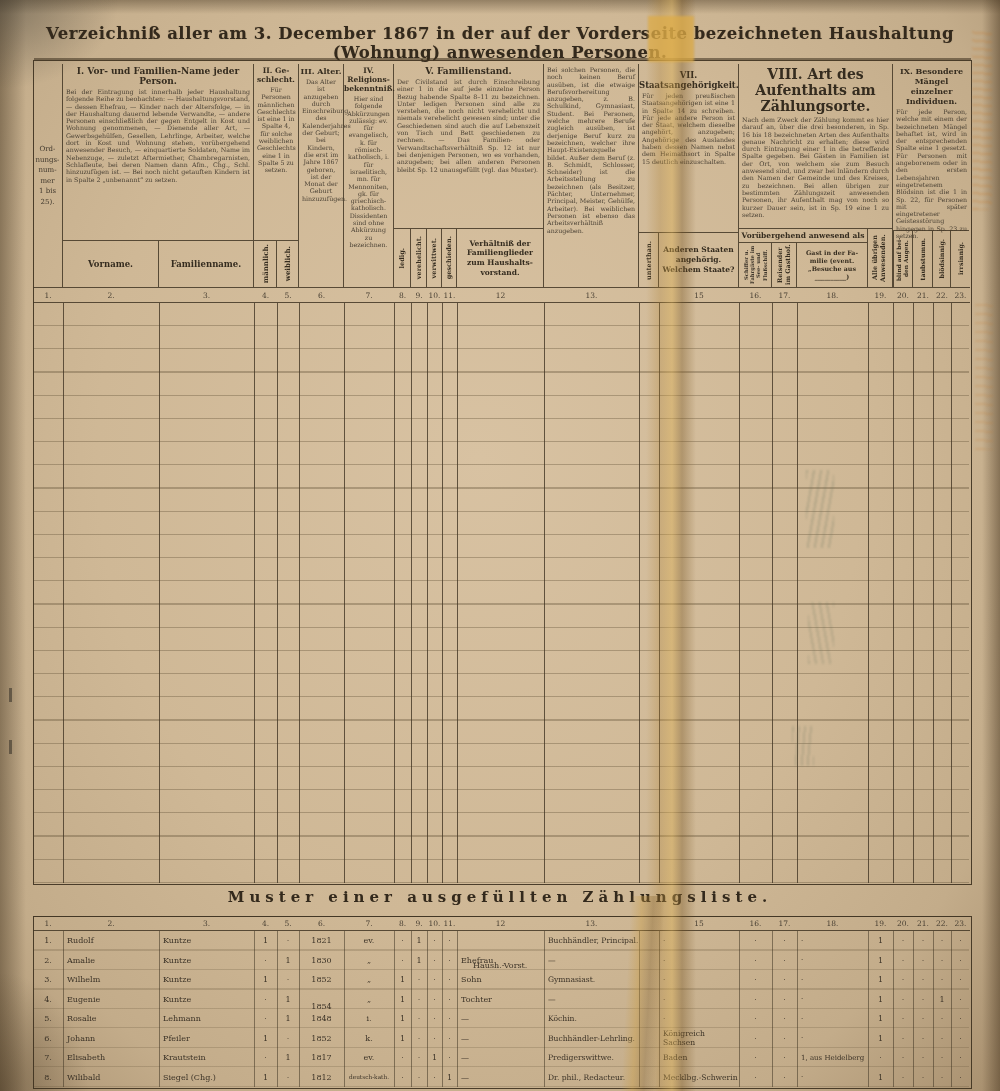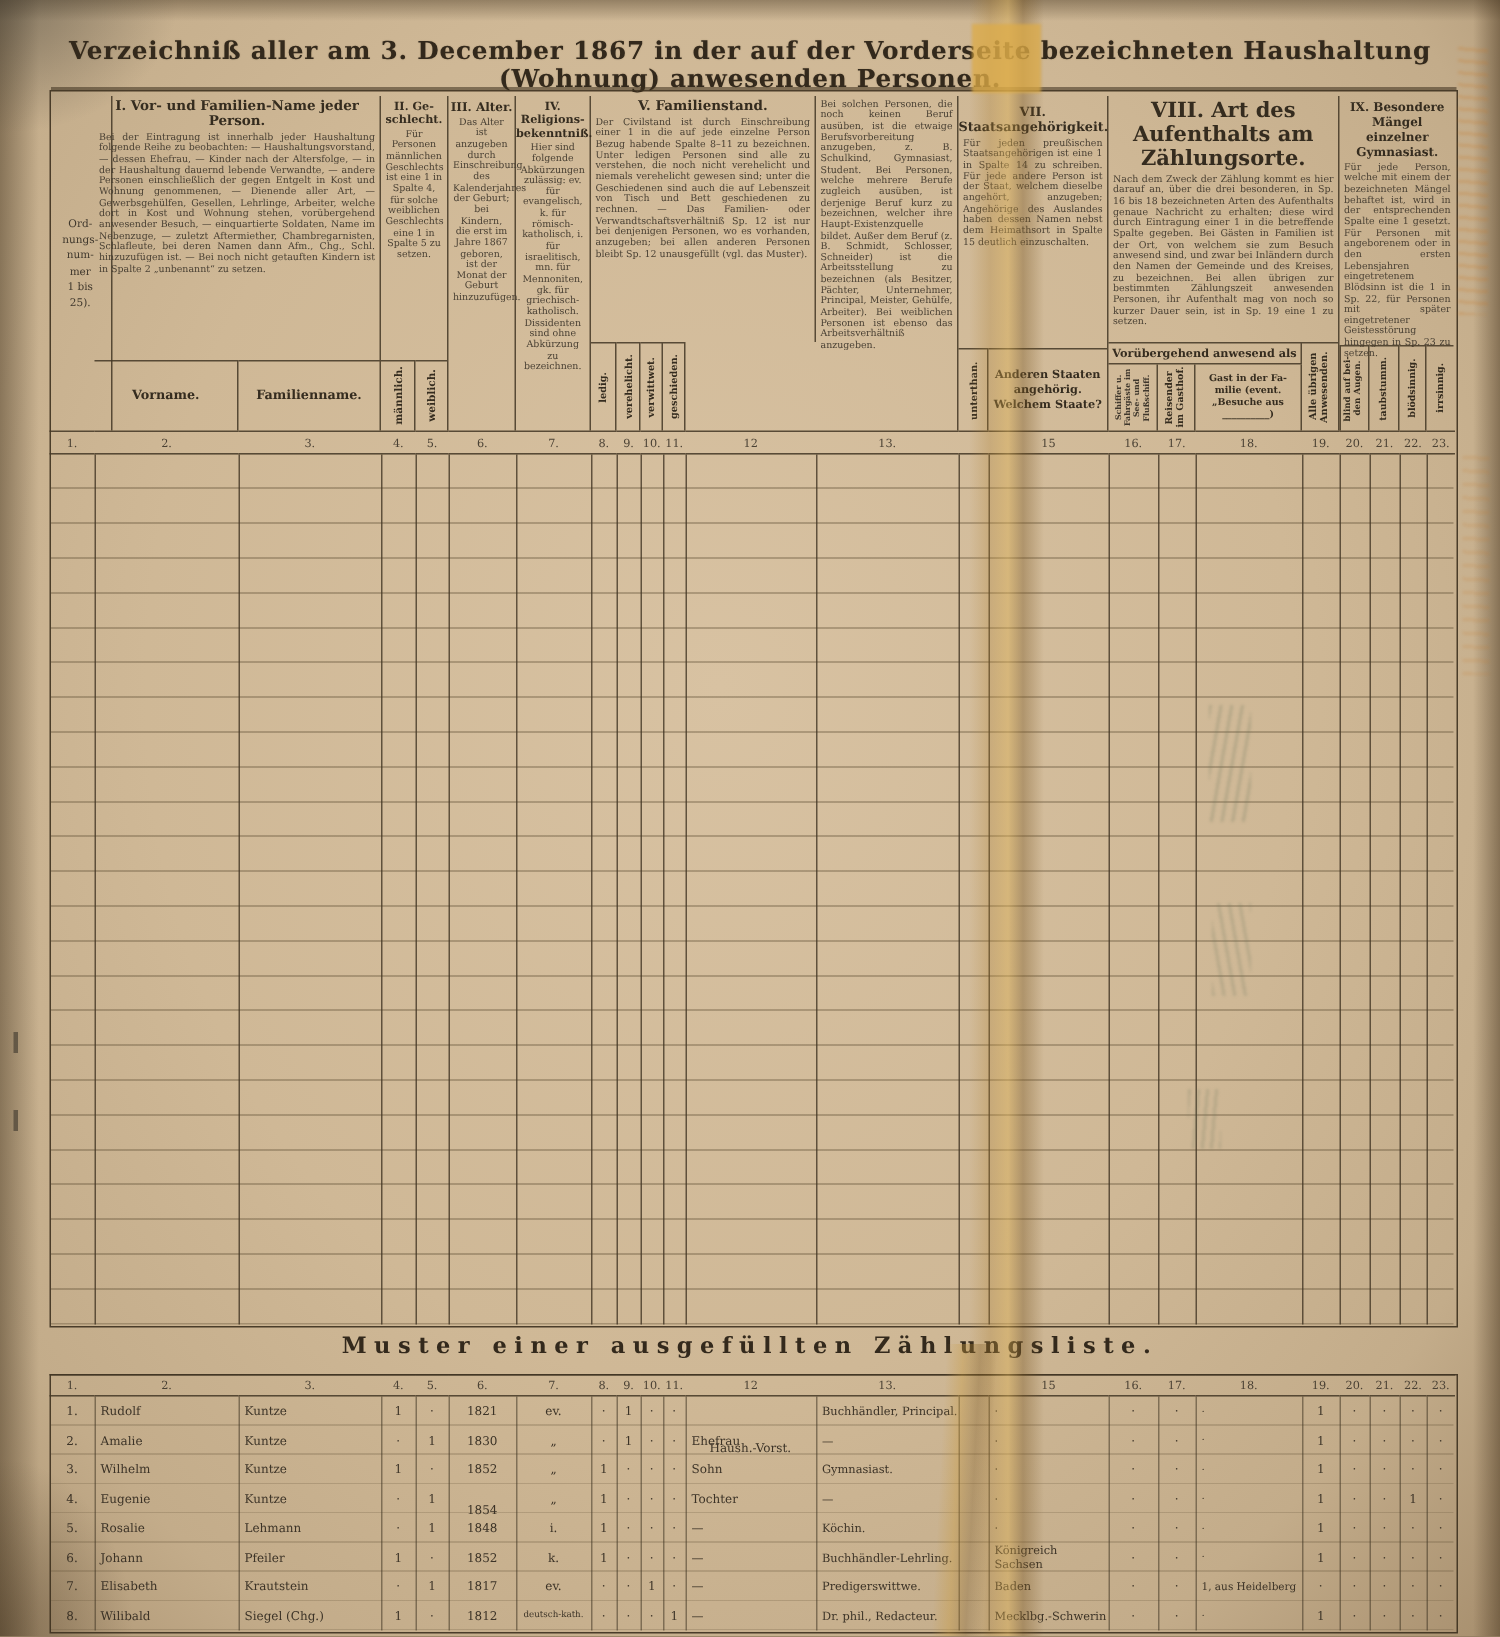--- a/index.html
+++ b/index.html
@@ -55,21 +55,21 @@
   <div class="edgeT"></div>
   <div class="edgeL"></div>
   <div class="edgeR"></div>
   <div class="cornerTL"></div>
   <div class="cornerBL"></div>
 
   <div class="title">Verzeichniß aller am 3. December 1867 in der auf der Vorderseite bezeichneten Haushaltung (Wohnung) anwesenden Personen.</div>
 
   <div class="tframe"></div>
 
-  <div class="box cellC" style="left:33px;top:64px;width:42px;height:223px;border-right:1px solid rgba(66,54,36,.85);">
+  <div class="box cellC" style="left:33px;top:64px;width:30px;height:223px;border-right:1px solid rgba(66,54,36,.85);">
     <div class="pre" style="font-size:7px;text-align:center;line-height:1.5;">Ord-
 nungs-
 num-
 mer
 1 bis
 25).</div>
   </div>
 
   <div class="box" style="left:63px;top:64px;width:191px;height:176px;border-right:1px solid rgba(66,54,36,.85);">
     <div class="htitle" style="font-size:9px;padding-top:2px;">I. Vor- und Familien-Name jeder Person.</div>
@@ -112,20 +112,23 @@
   </div>
   <div class="box cellC" style="left:411px;top:228px;width:16px;height:59px;border-top:1px solid rgba(66,54,36,.85);border-right:1px solid rgba(66,54,36,.85);">
     <div class="vt htitle" style="font-size:6.5px;">verehelicht.</div>
   </div>
   <div class="box cellC" style="left:427px;top:228px;width:15px;height:59px;border-top:1px solid rgba(66,54,36,.85);border-right:1px solid rgba(66,54,36,.85);">
     <div class="vt htitle" style="font-size:6.5px;">verwittwet.</div>
   </div>
   <div class="box cellC" style="left:442px;top:228px;width:15px;height:59px;border-top:1px solid rgba(66,54,36,.85);border-right:1px solid rgba(66,54,36,.85);">
     <div class="vt htitle" style="font-size:6.5px;">geschieden.</div>
   </div>
+  <div class="box cellC" style="left:457px;top:228px;width:87px;height:59px;border-top:1px solid rgba(66,54,36,.85);border-right:1px solid rgba(66,54,36,.85);">
+    <div class="htitle" style="font-size:7.5px;line-height:1.3;">Verhältniß der Familienglieder zum Haushalts- vorstand.</div>
+  </div>
 
   <div class="box" style="left:544px;top:64px;width:95px;height:223px;border-right:1px solid rgba(66,54,36,.85);">
     <div class="htext">Bei solchen Personen, die noch keinen Beruf ausüben, ist die etwaige Berufsvorbereitung anzugeben, z. B. Schulkind, Gymnasiast, Student. Bei Personen, welche mehrere Berufe zugleich ausüben, ist derjenige Beruf kurz zu bezeichnen, welcher ihre Haupt-Existenzquelle bildet. Außer dem Beruf (z. B. Schmidt, Schlosser, Schneider) ist die Arbeitsstellung zu bezeichnen (als Besitzer, Pächter, Unternehmer, Principal, Meister, Gehülfe, Arbeiter). Bei weiblichen Personen ist ebenso das Arbeitsverhältniß anzugeben.</div>
   </div>
 
   <div class="box" style="left:639px;top:64px;width:100px;height:168px;border-right:1px solid rgba(66,54,36,.85);">
     <div class="htitle" style="font-size:8.5px;padding-top:6px;">VII. Staatsangehörigkeit.</div>
     <div class="htext">Für jeden preußischen Staatsangehörigen ist eine 1 in Spalte 14 zu schreiben. Für jede andere Person ist der Staat, welchem dieselbe angehört, anzugeben; Angehörige des Auslandes haben dessen Namen nebst dem Heimathsort in Spalte 15 deutlich einzuschalten.</div>
   </div>
   <div class="box cellC" style="left:639px;top:232px;width:20px;height:55px;border-top:1px solid rgba(66,54,36,.85);border-right:1px solid rgba(66,54,36,.85);">
@@ -152,21 +155,21 @@
   </div>
   <div class="box cellC" style="left:797px;top:243px;width:71px;height:44px;border-right:1px solid rgba(66,54,36,.85);">
     <div class="htitle pre" style="font-size:6.3px;line-height:1.3;">Gast in der Fa- milie (event. „Besuche aus
 __________)</div>
   </div>
   <div class="box cellC" style="left:868px;top:228px;width:25px;height:59px;border-top:1px solid rgba(66,54,36,.85);border-right:1px solid rgba(66,54,36,.85);">
     <div class="vt htitle" style="font-size:6.5px;line-height:1.2;">Alle übrigen Anwesenden.</div>
   </div>
 
   <div class="box" style="left:893px;top:64px;width:77px;height:166px;">
-    <div class="htitle" style="font-size:8px;padding-top:2px;line-height:1.25;">IX. Besondere Mängel einzelner Gymnasiast.</div>
+    <div class="htitle" style="font-size:8px;padding-top:2px;line-height:1.25;">IX. Besondere Mängel einzelner Individuen.</div>
     <div class="htext">Für jede Person, welche mit einem der bezeichneten Mängel behaftet ist, wird in der entsprechenden Spalte eine 1 gesetzt. Für Personen mit angeborenem oder in den ersten Lebensjahren eingetretenem Blödsinn ist die 1 in Sp. 22, für Personen mit später eingetretener Geistesstörung hingegen in Sp. 23 zu setzen.</div>
   </div>
   <div class="box cellC" style="left:893px;top:230px;width:20px;height:57px;border-top:1px solid rgba(66,54,36,.85);border-right:1px solid rgba(66,54,36,.85);border-left:1px solid rgba(66,54,36,.85);">
     <div class="vt htitle" style="font-size:5.8px;line-height:1.15;">blind auf bei- den Augen.</div>
   </div>
   <div class="box cellC" style="left:913px;top:230px;width:20px;height:57px;border-top:1px solid rgba(66,54,36,.85);border-right:1px solid rgba(66,54,36,.85);">
     <div class="vt htitle" style="font-size:6.3px;">taubstumm.</div>
   </div>
   <div class="box cellC" style="left:933px;top:230px;width:18px;height:57px;border-top:1px solid rgba(66,54,36,.85);border-right:1px solid rgba(66,54,36,.85);">
     <div class="vt htitle" style="font-size:6.3px;">blödsinnig.</div>

